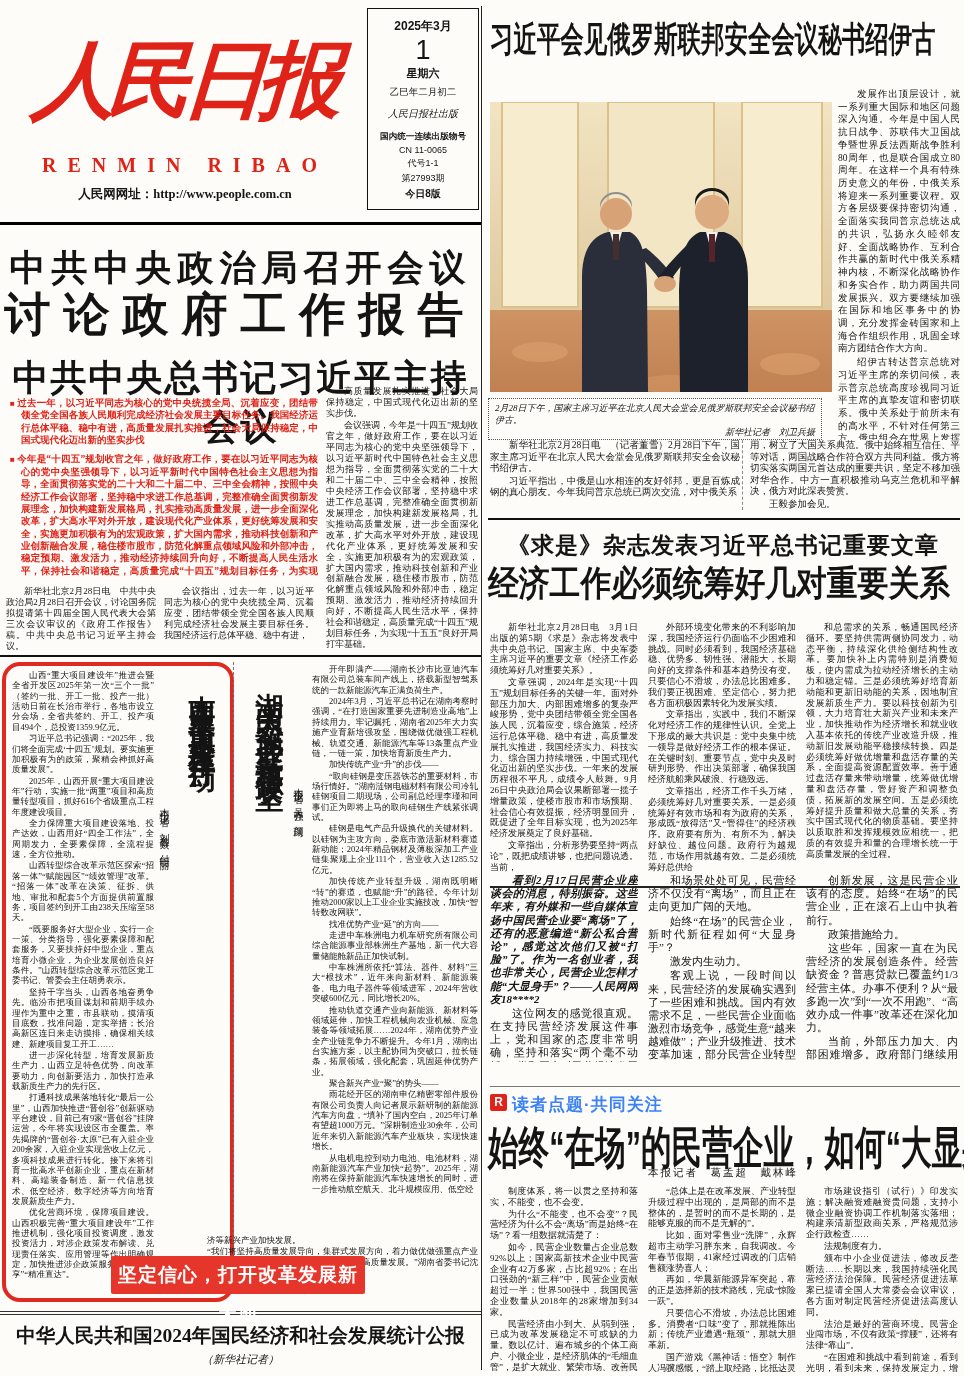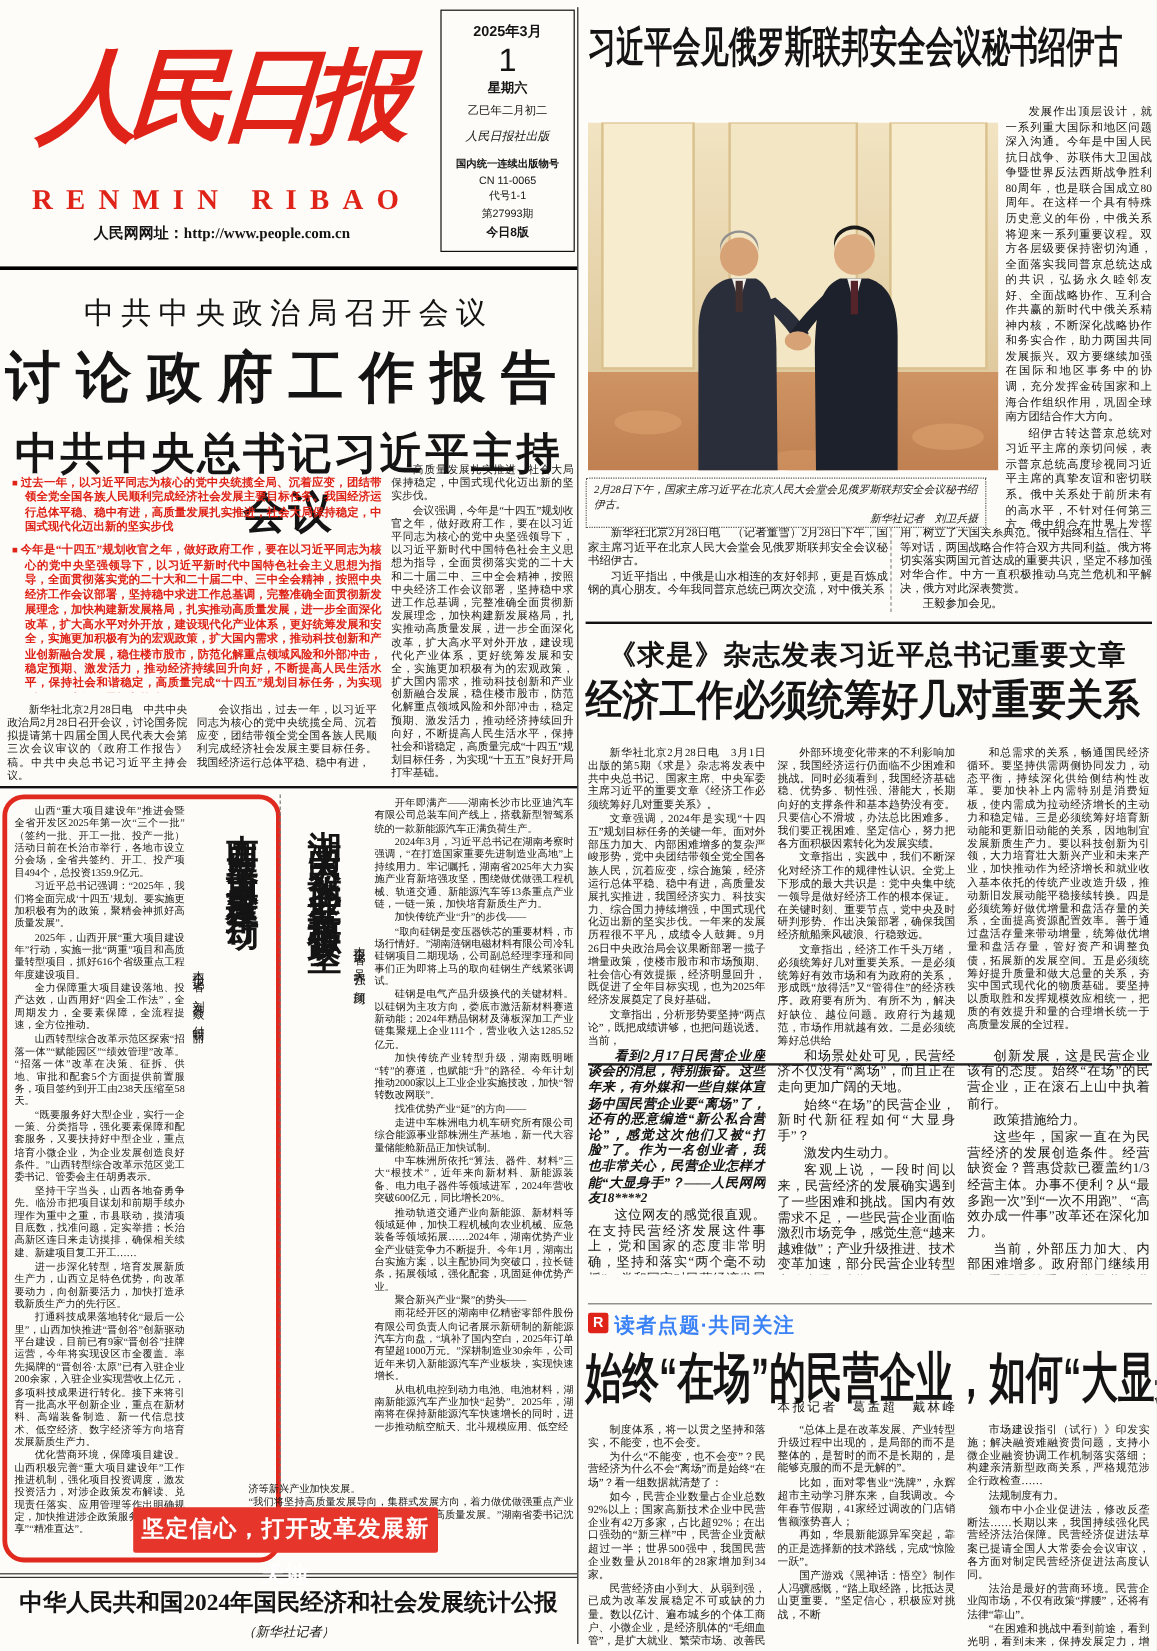--- a/index.html
+++ b/index.html
@@ -12,36 +12,36 @@
   .cond{display:inline-block;white-space:nowrap;transform-origin:0 50%;}
   .para{margin:0 0 1px 0;text-indent:2em;}
   .jtxt{text-align:justify;line-height:1.22;}
   .clip{overflow:hidden;}
 
   
   .logo{left:6px;top:6px;width:354px;height:150px;color:#df2318;font-weight:900;
         font-style:italic;font-size:84px;line-height:150px;letter-spacing:-9px;text-align:center;
         transform:skewX(-3deg);}
   .logo-latin{left:10px;top:154px;width:350px;text-align:center;color:#df2318;
-        font-weight:700;font-size:24px;letter-spacing:11px;}
+        font-weight:700;font-size:20px;letter-spacing:11px;}
   .website{left:10px;top:186px;width:350px;text-align:center;font-size:12.5px;font-weight:700;}
   .date-box{left:367px;top:8px;width:110px;height:200px;border:1.5px solid #111;text-align:center;}
   .d0{font-size:12px;font-weight:700;margin-top:9px;}
   .d1{font-size:27px;line-height:30px;font-weight:500;}
   .d2{font-size:11px;font-weight:700;margin-top:1px;}
   .d3{font-size:9.5px;margin-top:5px;}
   .d4{font-size:10px;font-style:italic;margin-top:8px;}
   .d5{font-size:8.6px;font-weight:700;margin-top:10px;}
   .d6,.d7,.d8{font-size:9px;margin-top:2px;}
   .d9{font-size:10px;font-weight:700;margin-top:2px;}
   .rule-thick{left:0;top:222px;width:481px;height:3px;background:#000;}
 
   
   .politburo{left:0;top:228px;width:481px;height:427px;border-bottom:2px solid #111;}
-  .pb-kicker{left:0;top:16px;width:481px;text-align:center;font-size:25px;font-weight:400;letter-spacing:6px;}
+  .pb-kicker{left:0;top:16px;width:481px;text-align:center;font-size:36px;font-weight:700;letter-spacing:6px;}
   .pb-headline{left:0;top:56px;width:481px;text-align:center;font-size:46px;font-weight:900;letter-spacing:13px;}
   .pb-subhead{left:0;top:126px;width:481px;text-align:center;font-size:36px;font-weight:900;letter-spacing:2px;}
   .pb-bullets{left:10px;top:169px;width:308px;height:180px;color:#df2318;font-weight:700;
               font-size:9.5px;line-height:1.3;}
   .pb-bullets .para{text-indent:-1.15em;padding-left:1.15em;margin-bottom:7px;}
   .pb-bullets .para::before{content:"■ ";font-size:8px;}
   .pb-col{font-size:9px;}
   .pb-col3{left:326px;top:158px;width:152px;height:262px;}
   .pb-col1{left:6px;top:358px;width:150px;height:64px;}
   .pb-col2{left:164px;top:358px;width:150px;height:64px;}
@@ -310,20 +310,21 @@
     <div class="abs r-bot q-c1 jtxt clip">
         <p class="para">制度体系，将一以贯之坚持和落实，不能变，也不会变。</p>
         <p class="para">为什么“不能变，也不会变”？民营经济为什么不会“离场”而是始终“在场”？看一组数据就清楚了：</p>
         <p class="para">如今，民营企业数量占企业总数92%以上；国家高新技术企业中民营企业有42万多家，占比超92%；在出口强劲的“新三样”中，民营企业贡献超过一半；世界500强中，我国民营企业数量从2018年的28家增加到34家。</p>
         <p class="para">民营经济由小到大、从弱到强，已成为改革发展稳定不可或缺的力量。数以亿计、遍布城乡的个体工商户、小微企业，是经济肌体的“毛细血管”，是扩大就业、繁荣市场、改善民生的重要支撑。</p>
       </div>
     <div class="abs r-bot q-c2 jtxt clip">
         <p class="para">“总体上是在改革发展、产业转型升级过程中出现的，是局部的而不是整体的，是暂时的而不是长期的，是能够克服的而不是无解的”。</p>
         <p class="para">比如，面对零售业“洗牌”，永辉超市主动学习胖东来，自我调改。今年春节假期，41家经过调改的门店销售额涨势喜人；</p>
         <p class="para">再如，华晨新能源异军突起，靠的正是选择新的技术路线，完成“惊险一跃”。</p>
+        <p class="para">只要信心不滑坡，办法总比困难多。消费者“口味”变了，那就推陈出新；传统产业遭遇“瓶颈”，那就大胆革新。</p>
         <p class="para">国产游戏《黑神话：悟空》制作人冯骥感慨，“踏上取经路，比抵达灵山更重要。”坚定信心，积极应对挑战，不断</p>
       </div>
     <div class="abs r-bot q-c3 jtxt clip">
         <p class="para">市场建设指引（试行）》印发实施；解决融资难融资贵问题，支持小微企业融资协调工作机制落实落细；构建亲清新型政商关系，严格规范涉企行政检查……</p>
         <p class="para">法规制度有力。</p>
         <p class="para">颁布中小企业促进法，修改反垄断法……长期以来，我国持续强化民营经济法治保障。民营经济促进法草案已提请全国人大常委会会议审议，各方面对制定民营经济促进法高度认同。</p>
         <p class="para">法治是最好的营商环境。民营企业闯市场，不仅有政策“撑腰”，还将有法律“靠山”。</p>
         <p class="para">“在困难和挑战中看到前途，看到光明，看到未来，保持发展定力，增强发展信心，保持爱拼会赢的精气神。”——民营企业如此，每个人又何会不是如此？</p>
       </div>
   </div>

